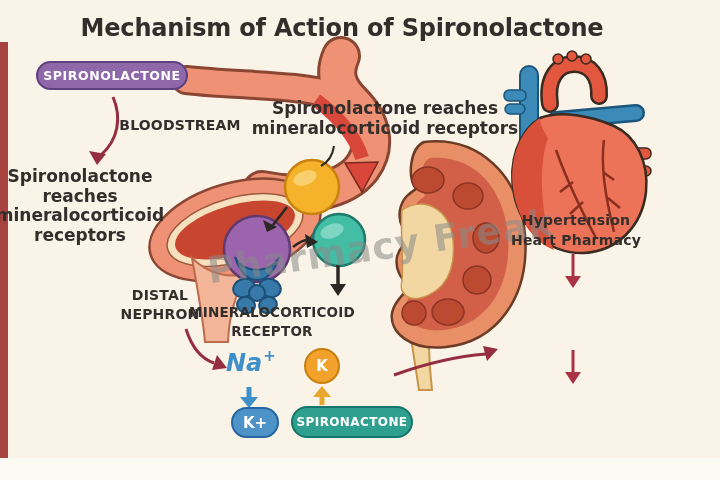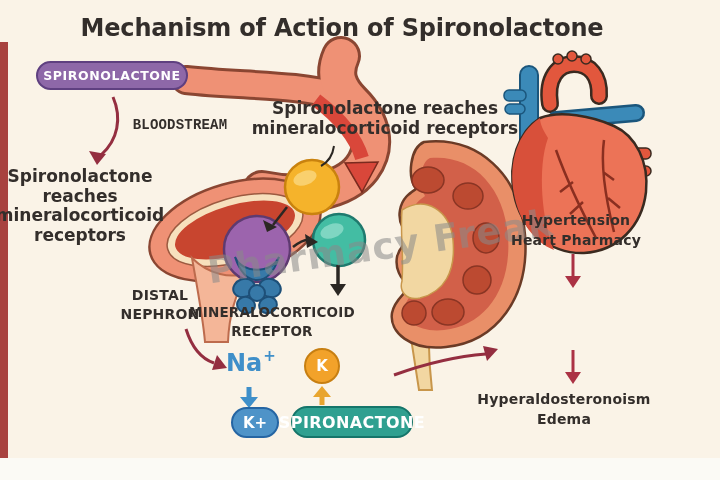--- a/index.html
+++ b/index.html
@@ -27,28 +27,28 @@
   .pill-spiro{left:36px;top:61px;width:152px;height:29px;border-radius:15px;
         background:var(--purple-badge,#8e68a8);
         border:2.5px solid var(--purple-badge-border,#5f4080);
         font-size:12.5px;letter-spacing:.6px;}
   .pill-kplus{left:231px;top:407px;width:48px;height:31px;border-radius:16px;
         background:var(--blue-pill,#4e93c8);
         border:2.5px solid var(--blue-pill-border,#2565a3);font-size:15px;}
   .pill-spironactone{left:291px;top:406px;width:122px;height:32px;border-radius:16px;
         background:var(--teal-pill,#2fa090);
         border:2.5px solid var(--teal-pill-border,#15756a);
-        font-size:16px;letter-spacing:.4px;}
+        font-size:12px;letter-spacing:.4px;}
   .k-circle{left:304px;top:348px;width:36px;height:36px;border-radius:50%;
         background:var(--orange-circle,#f2a22a);
         border:2.5px solid var(--orange-circle-border,#c77f12);font-size:15px;}
   
   .na-wrap{position:absolute;left:226px;top:347px;z-index:7;
            color:var(--na-blue,#3f8fc9);font-weight:800;}
-  .na-wrap .na{font-size:24px;}
+  .na-wrap .na{font-size:24px;font-style:italic;}
   .na-wrap .na-plus{font-size:15px;vertical-align:10px;margin-left:1px;}
   
   .watermark{position:absolute;left:206px;top:226px;width:340px;z-index:6;
              transform:rotate(-8deg);font-size:37px;font-weight:800;
              color:var(--watermark-gray,#8a8a8a);opacity:.55;
              letter-spacing:1px;white-space:nowrap;}
   svg.art{position:absolute;left:0;top:0;z-index:2;}
 </style>
 </head>
 <body>
@@ -175,41 +175,39 @@
 
   <div class="watermark">Pharmacy Freak</div>
 
   <div class="title">Mechanism of Action of Spironolactone</div>
 
   <div class="pill pill-spiro">SPIRONOLACTONE</div>
   <div class="pill pill-kplus">K+</div>
   <div class="pill k-circle">K</div>
   <div class="pill pill-spironactone">SPIRONACTONE</div>
 
-  <div class="block b-bold" style="left:180px;top:116px;font-size:14px;font-family:Liberation Mono, monospace;">BLOODSTREAM</div>
+  <div class="block b-bold" style="left:180px;top:116px;font-size:14px;">BLOODSTREAM</div>
 
   <div class="block b-reg" style="left:80px;top:167px;">Spironolactone
 reaches
 mineralocorticoid
 receptors</div>
 
   <div class="block b-reg" style="left:385px;top:99px;">Spironolactone reaches
 mineralocorticoid receptors</div>
 
   <div class="block b-bold" style="left:160px;top:286px;font-size:14px;">DISTAL
 NEPHRON</div>
 
   <div class="block b-bold" style="left:272px;top:303px;">MINERALOCORTICOID
 RECEPTOR</div>
 
 
   <div class="block b-bold" style="left:576px;top:211px;font-size:14px;line-height:19.5px;">Hypertension
 Heart Pharmacy</div>
 
 
-  <div class="block b-bold" style="left:564px;top:389px;font-size:14px;line-height:20px;">Hyperaldosteronoism
-Edema</div>
 
   <div class="na-wrap">
     <span class="na">Na</span><span class="na-plus">+</span>
   </div>
 
 </div>
 
 </body></html>

